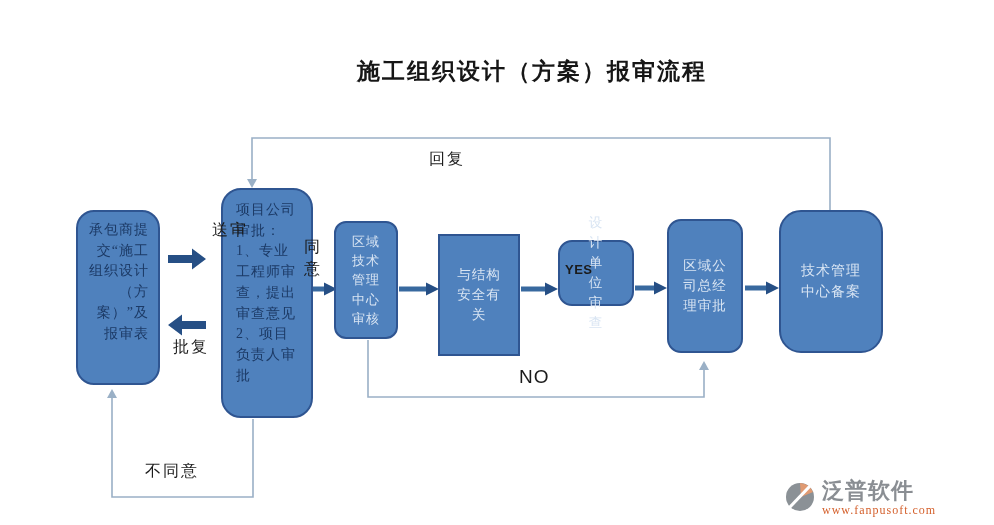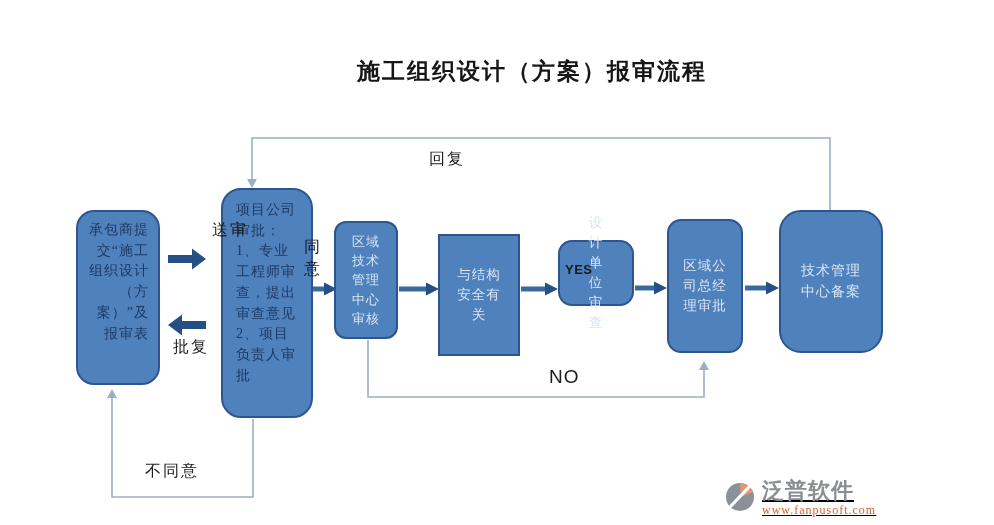--- a/index.html
+++ b/index.html
@@ -38,25 +38,25 @@
   .edge-label{
     position:absolute;color:#1b1b1b;
     font-family:"Liberation Serif","DejaVu Serif",serif;
   }
   #lbl-send{left:173px;top:220px;font-size:16px;letter-spacing:2px;margin-left:39px;}
   #lbl-reply-back{left:173px;top:337px;font-size:16px;letter-spacing:2px;text-align:right;}
   #lbl-agree{left:304px;top:236px;width:18px;font-size:16px;line-height:1.4;}
   #lbl-yes{left:521px;top:262px;font-size:13px;font-weight:bold;
            font-family:"Liberation Sans",sans-serif;letter-spacing:0.5px;padding-left:44px;}
   #lbl-no{left:519px;top:366px;font-size:19px;
-          font-family:"Liberation Sans",sans-serif;letter-spacing:1px;margin-left:30px;}
+          font-family:"Liberation Sans",sans-serif;letter-spacing:1px;}
   #lbl-reply-top{left:429px;top:149px;font-size:16px;letter-spacing:2px;}
   #lbl-disagree{left:145px;top:461px;font-size:16px;letter-spacing:2px;}
   #connector-layer{position:absolute;left:0;top:0;width:994px;height:525px;pointer-events:none;}
-  .logo{position:absolute;left:724px;top:480px;display:flex;align-items:flex-start;text-decoration:underline;}
+  .logo{position:absolute;left:784px;top:480px;display:flex;align-items:flex-start;}
   .logo-text{margin-left:4px;}
   .logo-brand{color:#8a8e93;font-size:22px;font-weight:bold;letter-spacing:1px;line-height:1;}
   .logo-url{color:#d4602c;font-size:12px;letter-spacing:1px;line-height:1;margin-top:2px;
             font-family:"Liberation Serif","DejaVu Serif",serif;}
 </style>
 </head>
 <body>
 
 <div class="title">施工组织设计（方案）报审流程</div>
 

